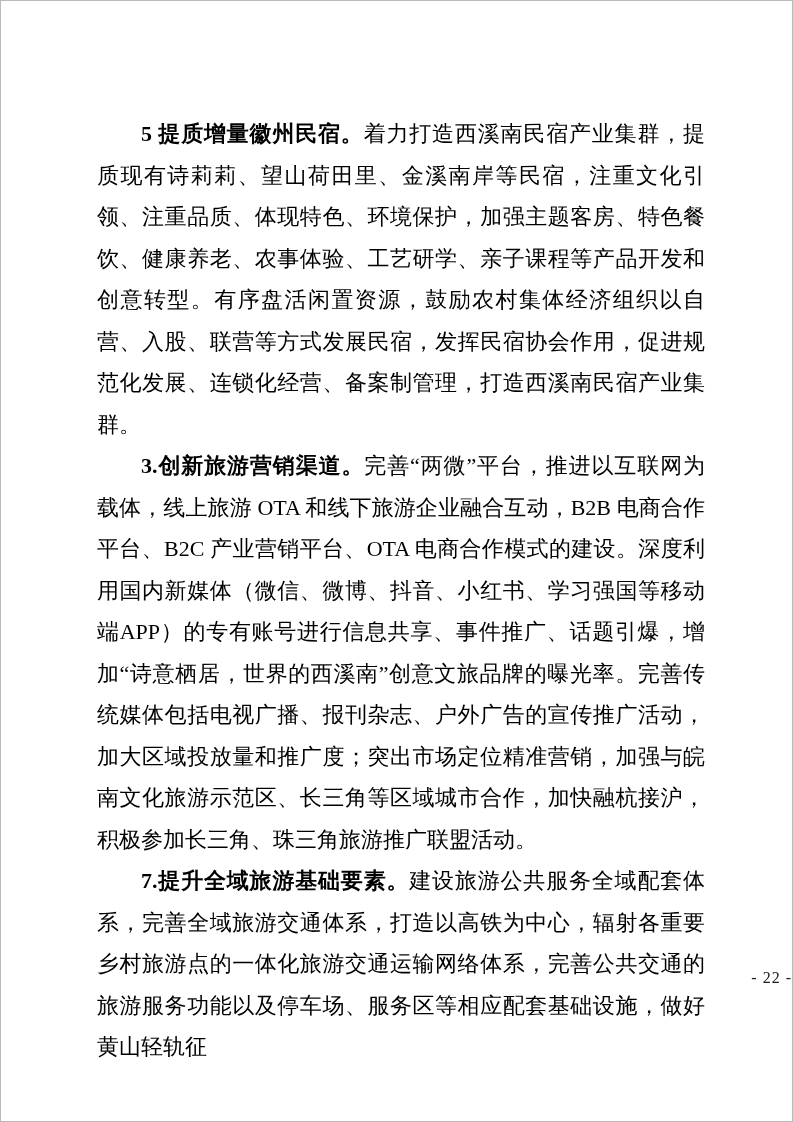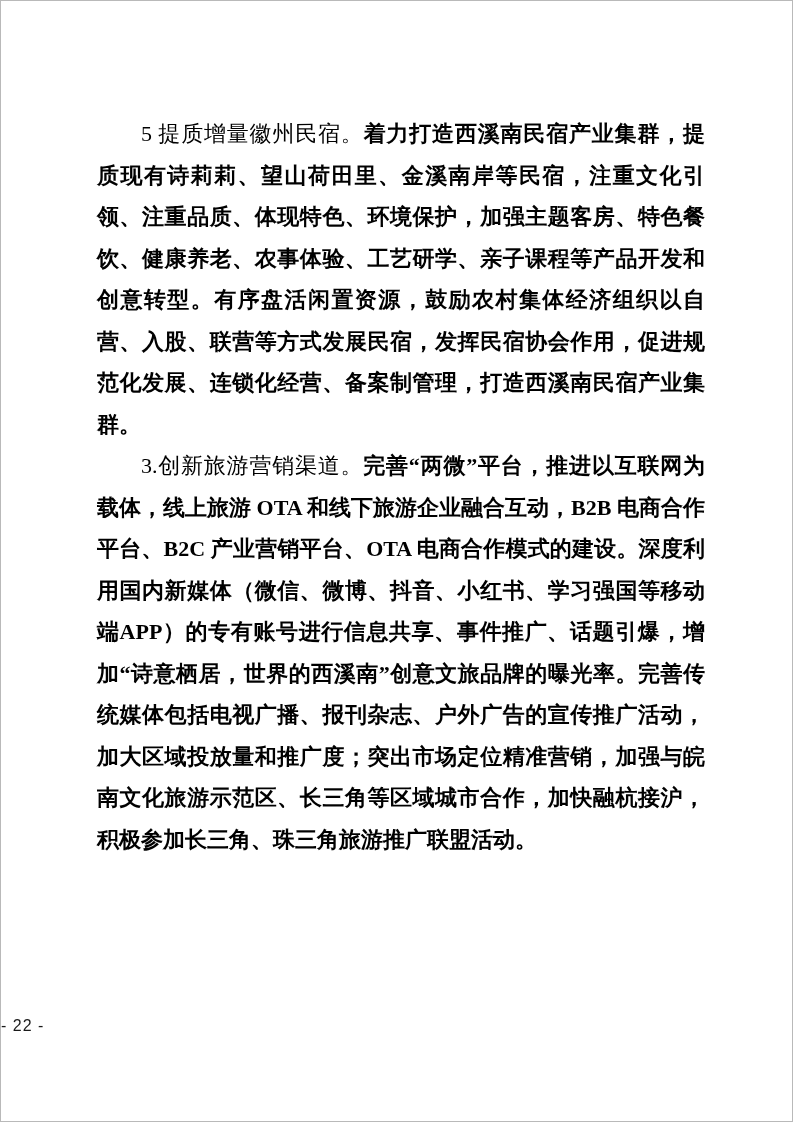--- a/index.html
+++ b/index.html
@@ -27,42 +27,43 @@
     color: #000000;
     text-align: justify;
     text-justify: inter-ideograph;
   }
   .para {
     margin: 0;
     text-indent: 2em;
     word-break: break-all;
   }
   .para-heading {
-    font-weight: 400;
+    font-weight: 700;
   }
   .para-body {
-    font-weight: 700;
+    font-weight: 400;
   }
   .page-footer {
     position: absolute;
     left: 0;
-    top: 1016px;
+    top: 968px;
     width: 100%;
-    text-align: left;
-    font-family: Liberation Sans, sans-serif;
+    text-align: right;
+    font-family: Liberation Serif, serif;
     font-size: 16px;
     color: #1a1a1a;
     letter-spacing: 1px;
   }
 </style>
 </head>
 <body>
 
 <div class="page">
   <div class="doc-content">
     <p class="para"><span class="para-heading">5 提质增量徽州民宿。</span><span class="para-body">着力打造西溪南民宿产业集群，提质现有诗莉莉、望山荷田里、金溪南岸等民宿，注重文化引领、注重品质、体现特色、环境保护，加强主题客房、特色餐饮、健康养老、农事体验、工艺研学、亲子课程等产品开发和创意转型。有序盘活闲置资源，鼓励农村集体经济组织以自营、入股、联营等方式发展民宿，发挥民宿协会作用，促进规范化发展、连锁化经营、备案制管理，打造西溪南民宿产业集群。</span></p>
     <p class="para"><span class="para-heading">3.创新旅游营销渠道。</span><span class="para-body">完善“两微”平台，推进以互联网为载体，线上旅游 OTA 和线下旅游企业融合互动，B2B 电商合作平台、B2C 产业营销平台、OTA 电商合作模式的建设。深度利用国内新媒体（微信、微博、抖音、小红书、学习强国等移动端APP）的专有账号进行信息共享、事件推广、话题引爆，增加“诗意栖居，世界的西溪南”创意文旅品牌的曝光率。完善传统媒体包括电视广播、报刊杂志、户外广告的宣传推广活动，加大区域投放量和推广度；突出市场定位精准营销，加强与皖南文化旅游示范区、长三角等区域城市合作，加快融杭接沪，积极参加长三角、珠三角旅游推广联盟活动。</span></p>
+    <p class="para"><span class="para-heading">7.提升全域旅游基础要素。</span><span class="para-body">建设旅游公共服务全域配套体系，完善全域旅游交通体系，打造以高铁为中心，辐射各重要乡村旅游点的一体化旅游交通运输网络体系，完善公共交通的旅游服务功能以及停车场、服务区等相应配套基础设施，做好黄山轻轨征</span></p>
   </div>
 
   <div class="page-footer">
     <span>- 22 -</span>
   </div>
 </div>
 
 </body></html>

